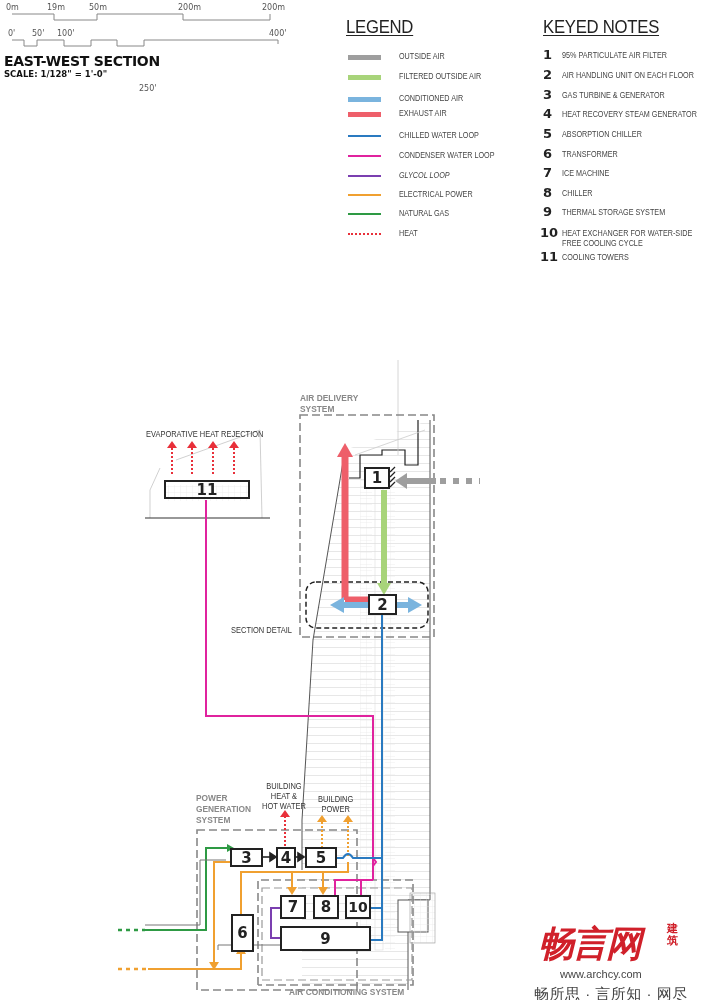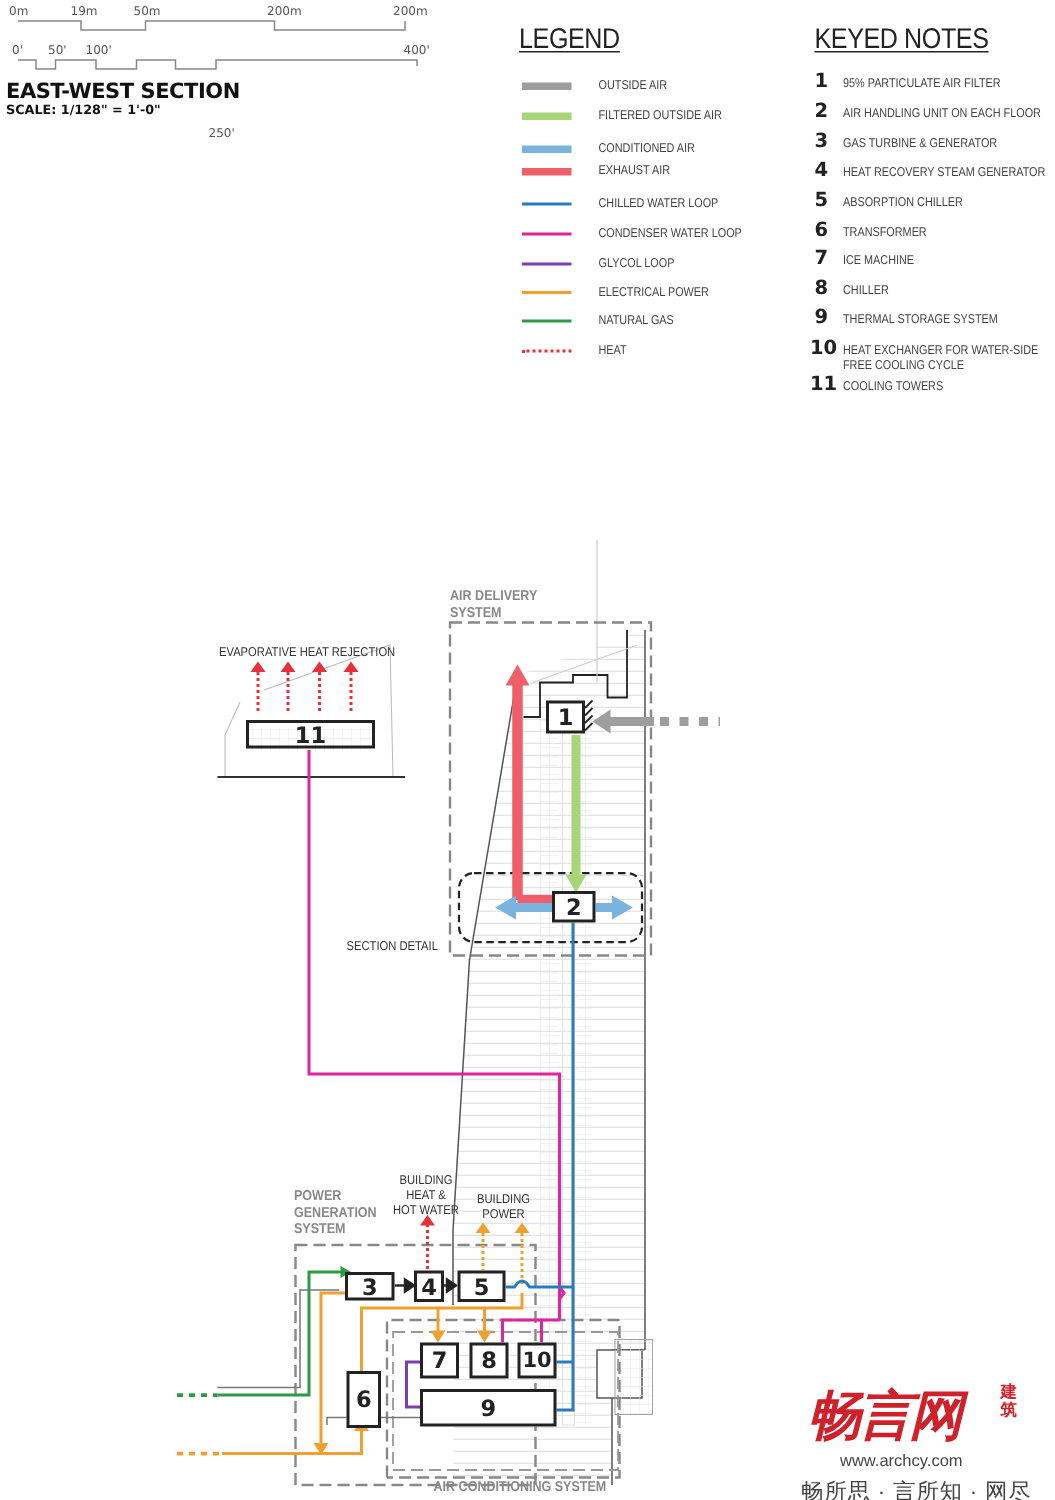--- a/index.html
+++ b/index.html
@@ -65,21 +65,21 @@
       <span class="legend-label">EXHAUST AIR</span>
     </div>
     <div class="legend-row" style="top: 130px;">
       <div class="legend-swatch" style="height: 2px; top: 5px; background: rgb(42, 122, 192);"></div>
       <span class="legend-label">CHILLED WATER LOOP</span>
     </div>
     <div class="legend-row" style="top: 150px;">
       <div class="legend-swatch" style="height: 2px; top: 5px; background: rgb(224, 35, 158);"></div>
       <span class="legend-label">CONDENSER WATER LOOP</span>
     </div>
-    <div class="legend-row" style="top: 170px;">
+    <div class="legend-row" style="top: 170px; font-style: italic;">
       <div class="legend-swatch" style="height: 2px; top: 5px; background: rgb(123, 63, 176);"></div>
       <span class="legend-label">GLYCOL LOOP</span>
     </div>
     <div class="legend-row" style="top: 189px;">
       <div class="legend-swatch" style="height: 2px; top: 5px; background: rgb(240, 160, 48);"></div>
       <span class="legend-label">ELECTRICAL POWER</span>
     </div>
     <div class="legend-row" style="top: 208px;">
       <div class="legend-swatch" style="height: 2px; top: 5px; background: rgb(46, 154, 68);"></div>
       <span class="legend-label">NATURAL GAS</span>

